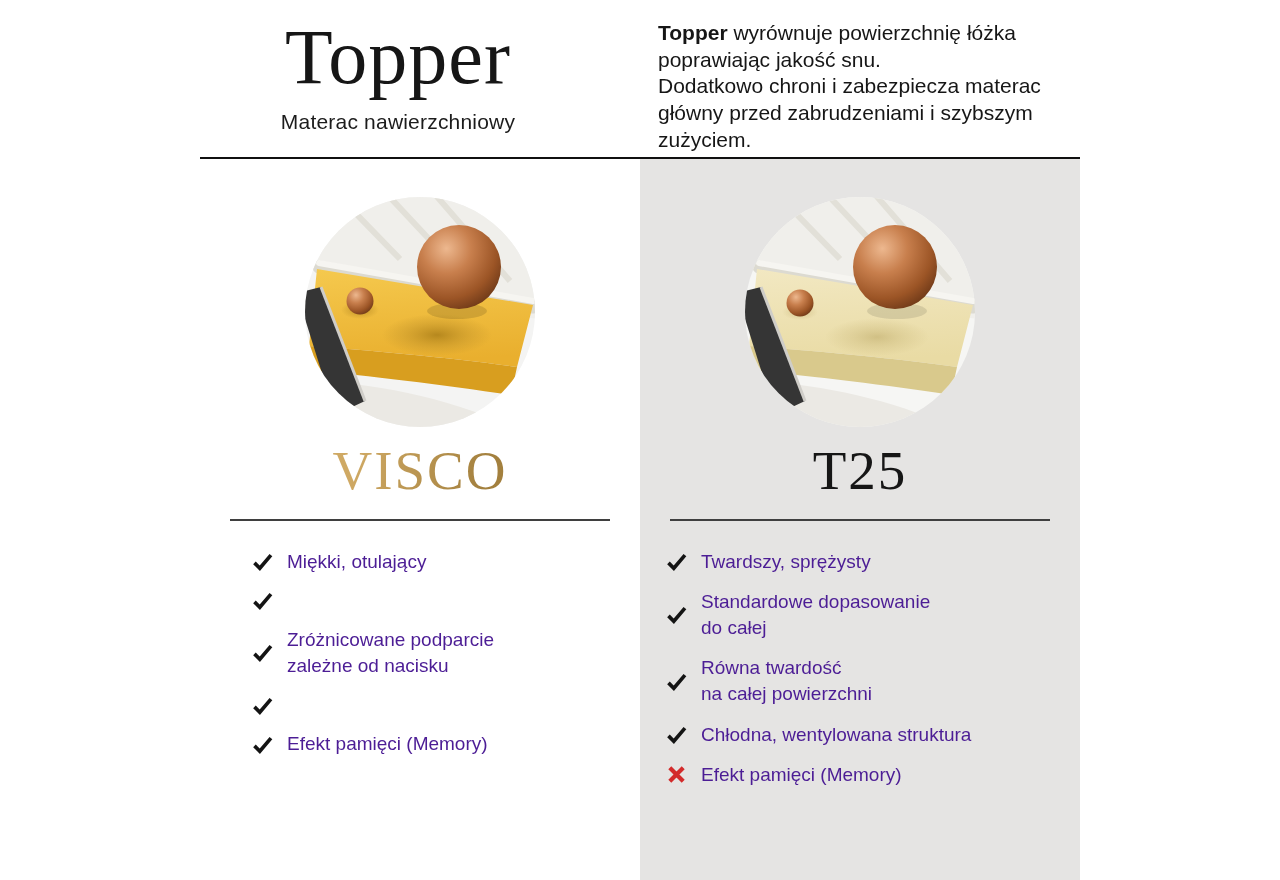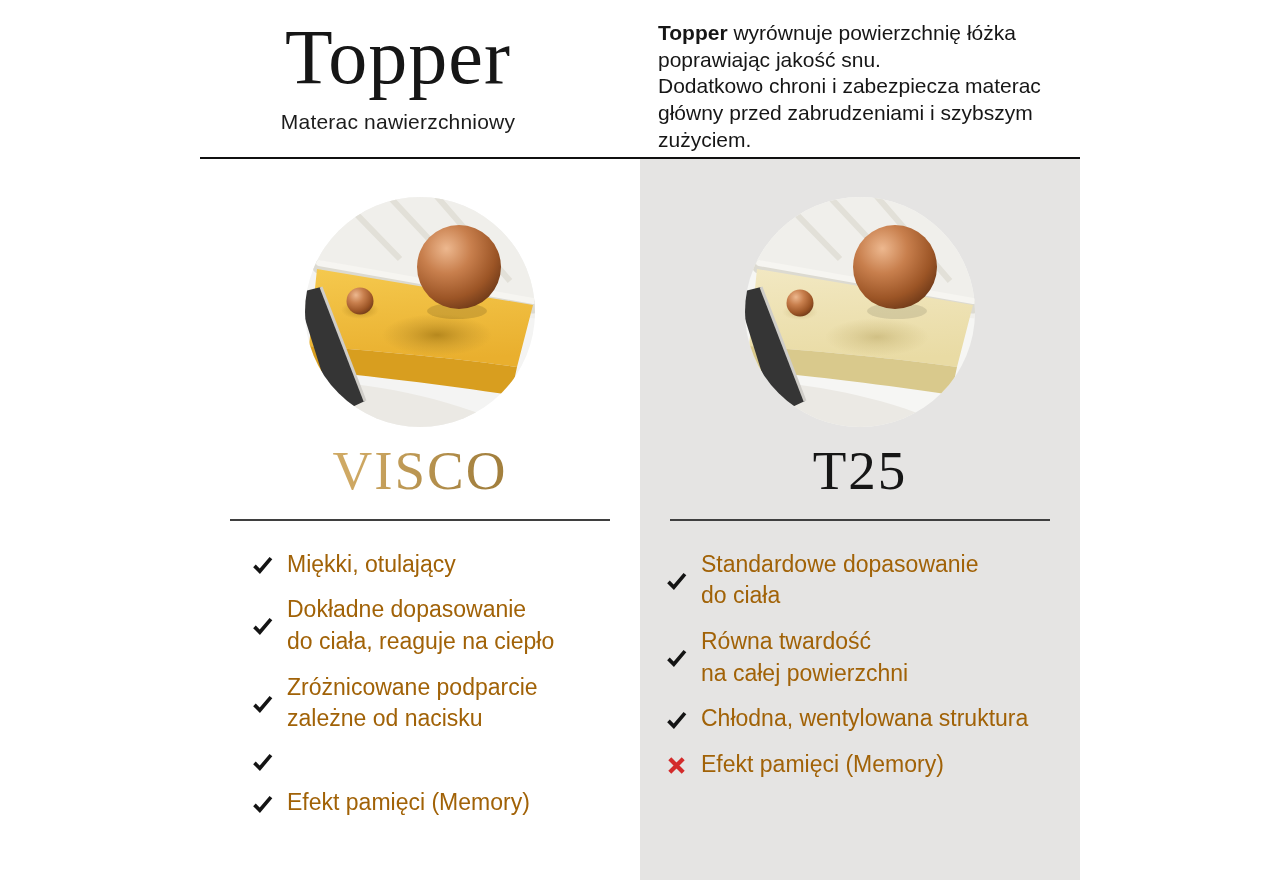--- a/index.html
+++ b/index.html
@@ -34,21 +34,21 @@
   }
   .col-divider{width:380px;height:2px;background:var(--divider-gray,#3f3f3f);margin-top:12px;}
   .features{display:flex;flex-direction:column;gap:14px;margin-top:28px;align-self:flex-start;}
   .col-left .features{margin-left:50px;}
   .col-right .features{margin-left:24px;}
   .feature{display:flex;align-items:center;gap:13px;}
   .ficon{width:24px;height:24px;flex:none;display:flex;align-items:center;justify-content:center;}
   .ficon svg{width:23px;height:23px;display:none;}
   .feature.icon-check svg.i-check{display:block;color:var(--check-black,#141414);}
   .feature.icon-cross svg.i-cross{display:block;color:var(--cross-red,#d32b2b);}
-  .ftext{font-size:23px;line-height:1.38;white-space:pre-line;color:#a16207;}
+  .ftext{font-size:19px;line-height:1.38;white-space:pre-line;color:#4c1d95;}
 </style>
 </head>
 <body>
 
 <div class="canvas">
 
   <div class="header">
     <div class="header-left">
       <div class="main-title">Topper</div>
       <div class="main-subtitle">Materac nawierzchniowy</div>
@@ -117,22 +117,20 @@
           </span>
           <span class="ftext">Miękki, otulający</span>
         </div>
         <div class="feature icon-check">
           <span class="ficon">
             <svg class="i-check" viewBox="0 0 24 24">
                 <path d="M3.6 13.4 L9.2 19 L20.8 5.4" fill="none" stroke="currentColor" stroke-width="3.8"></path>
               </svg>
 
           </span>
-          <span class="ftext">Dokładne dopasowanie
-do ciała, reaguje na ciepło</span>
         </div>
         <div class="feature icon-check">
           <span class="ficon">
             <svg class="i-check" viewBox="0 0 24 24">
                 <path d="M3.6 13.4 L9.2 19 L20.8 5.4" fill="none" stroke="currentColor" stroke-width="3.8"></path>
               </svg>
 
           </span>
           <span class="ftext">Zróżnicowane podparcie
 zależne od nacisku</span>
@@ -200,22 +198,31 @@
       <div class="col-title">T25</div>
       <div class="col-divider"></div>
       <div class="features">
         <div class="feature icon-check">
           <span class="ficon">
             <svg class="i-check" viewBox="0 0 24 24">
                 <path d="M3.6 13.4 L9.2 19 L20.8 5.4" fill="none" stroke="currentColor" stroke-width="3.8"></path>
               </svg>
 
           </span>
+          <span class="ftext">Twardszy, sprężysty</span>
+        </div>
+        <div class="feature icon-check">
+          <span class="ficon">
+            <svg class="i-check" viewBox="0 0 24 24">
+                <path d="M3.6 13.4 L9.2 19 L20.8 5.4" fill="none" stroke="currentColor" stroke-width="3.8"></path>
+              </svg>
+
+          </span>
           <span class="ftext">Standardowe dopasowanie
-do ciała</span>
+do całej</span>
         </div>
         <div class="feature icon-check">
           <span class="ficon">
             <svg class="i-check" viewBox="0 0 24 24">
                 <path d="M3.6 13.4 L9.2 19 L20.8 5.4" fill="none" stroke="currentColor" stroke-width="3.8"></path>
               </svg>
 
           </span>
           <span class="ftext">Równa twardość
 na całej powierzchni</span>

